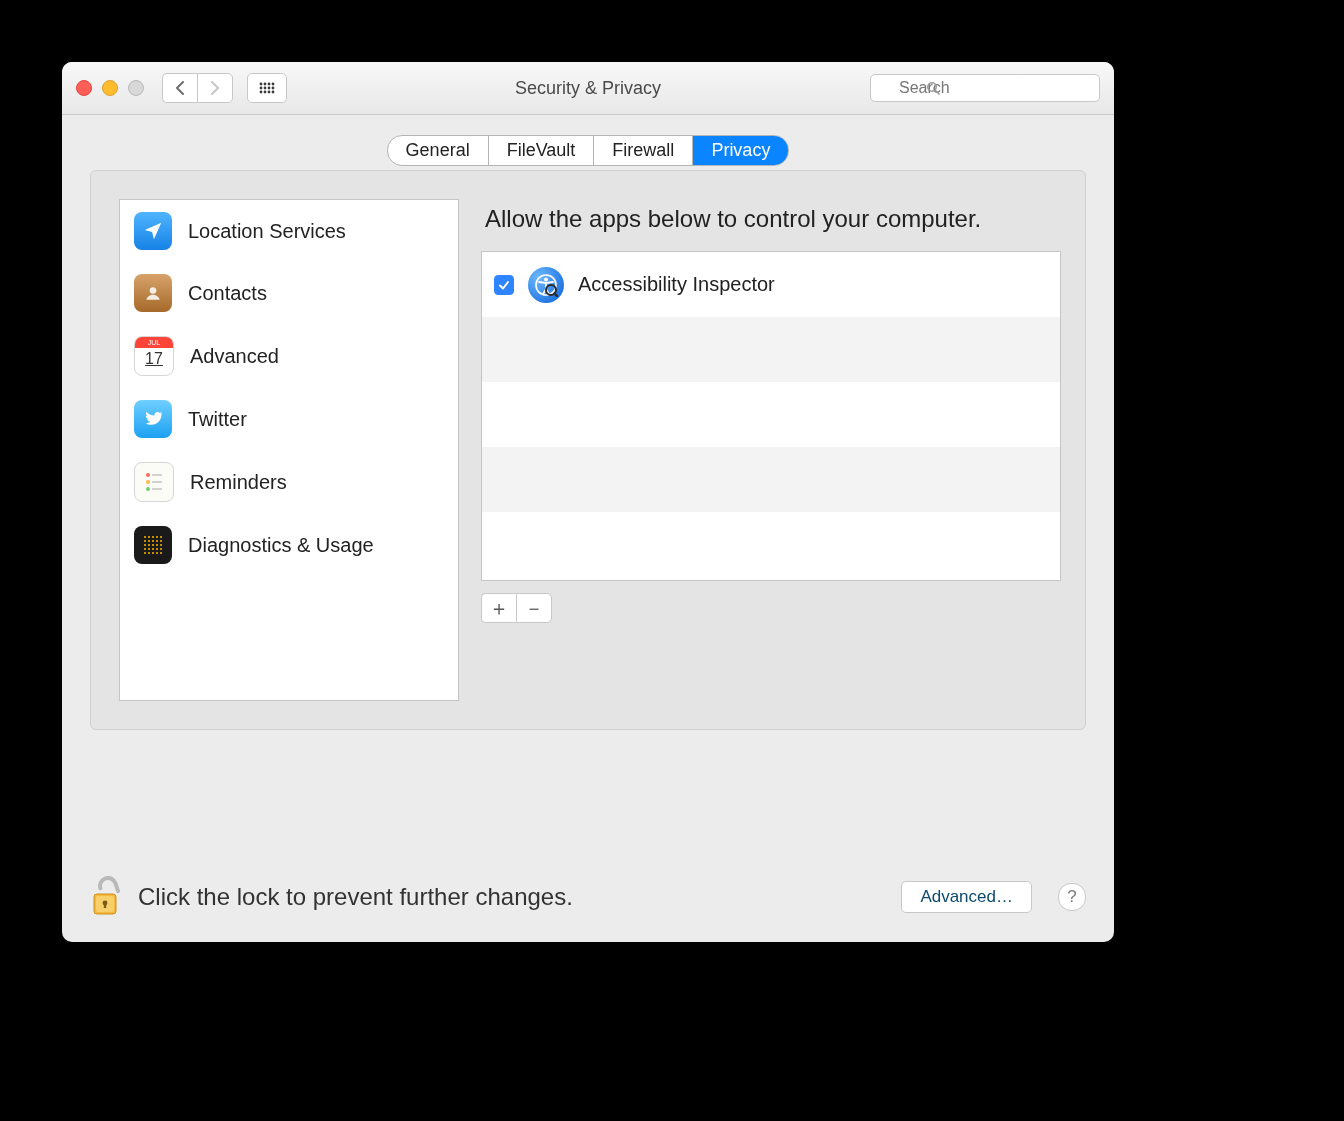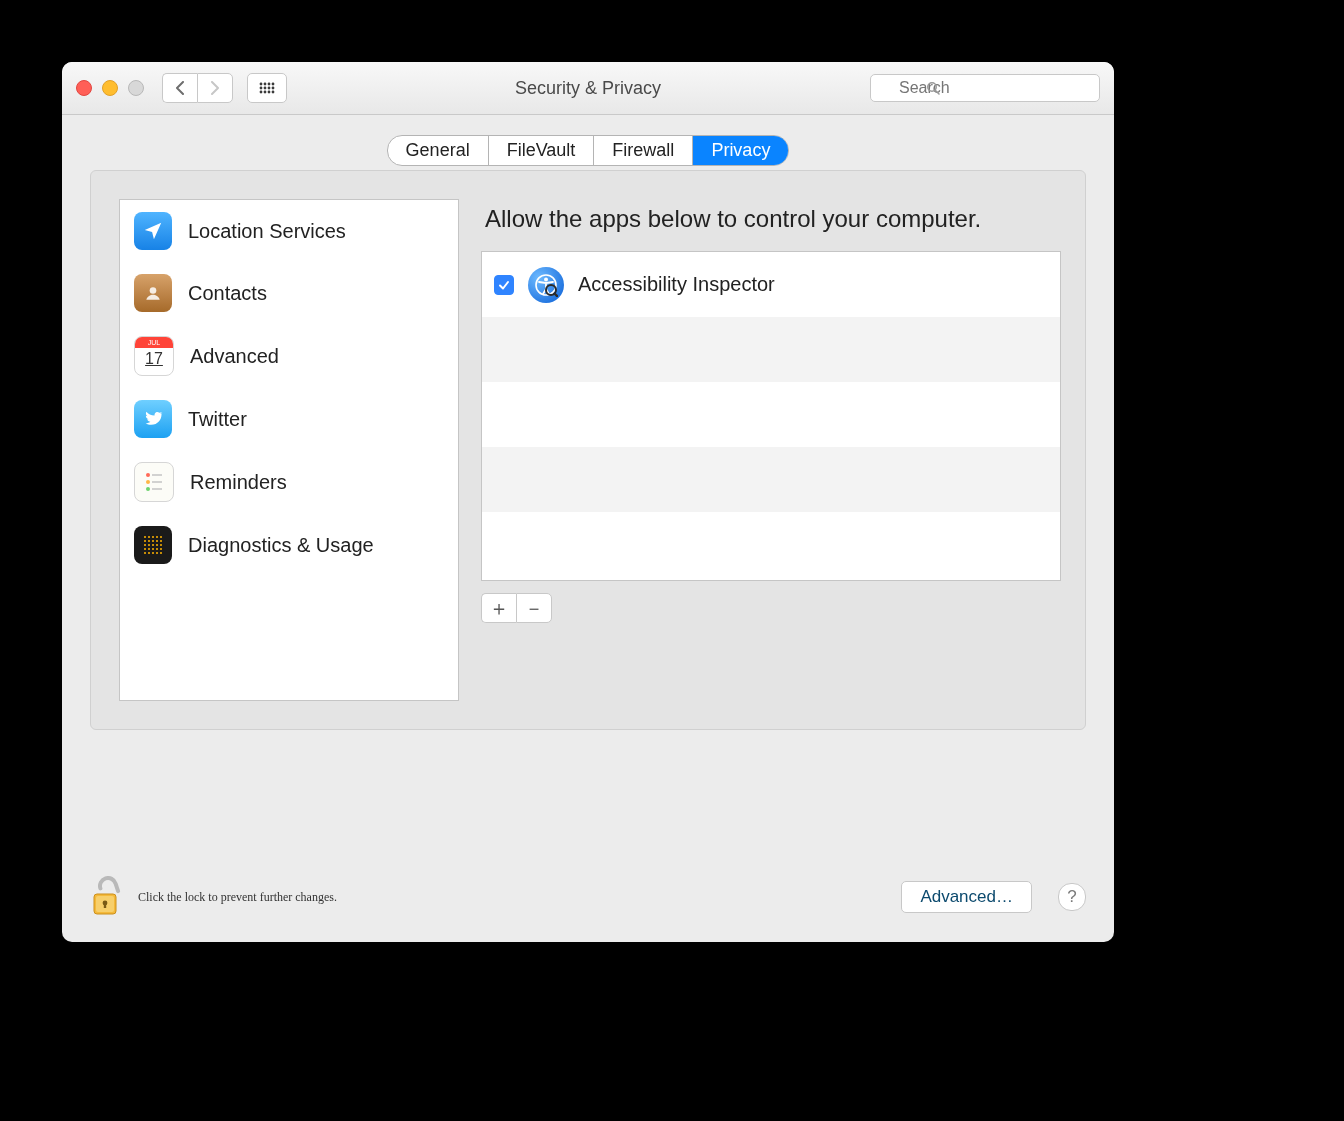--- a/index.html
+++ b/index.html
@@ -39,21 +39,21 @@
   .app-row:nth-child(even){background:#f3f3f3;}
   .chk{width:18px;height:18px;border-radius:4px;border:1px solid #bdbdbd;display:flex;align-items:center;justify-content:center;}
   .chk.on{background:#2f84ff;border-color:#2f84ff;}
   .app-icon{width:36px;height:36px;border-radius:18px;background:radial-gradient(circle at 30% 30%,#6cb9ff,#0a5fd6);display:flex;align-items:center;justify-content:center;}
   .pm{display:flex;margin-top:12px;}
   .pm .btn{width:34px;height:28px;font-size:20px;color:#555;}
   .pm .btn:first-child{border-radius:5px 0 0 5px;border-right:none;}
   .pm .btn:last-child{border-radius:0 5px 5px 0;}
   .footer{margin-top:auto;padding:18px 28px 24px 28px;display:flex;align-items:center;gap:14px;}
   .lock svg{display:block;}
-  .foot-text{font-size:12px;color:#333;font-family:Liberation Serif, serif;}
+  .foot-text{font-size:24px;color:#333;}
   .adv{margin-left:auto;height:30px;padding:0 18px;background:#fff;border:1px solid #c8c8c8;border-radius:5px;font-size:17px;color:#0c4a6e;display:flex;align-items:center;text-align:center;}
   .help{width:26px;height:26px;border-radius:13px;border:1px solid #c8c8c8;background:#fff;color:#7a7a7a;font-size:17px;display:flex;align-items:center;justify-content:center;margin-left:12px;}
 </style>
 </head>
 <body>
 
 <div class="shadow-wrap">
 <div class="window">
 
   <div class="titlebar">

